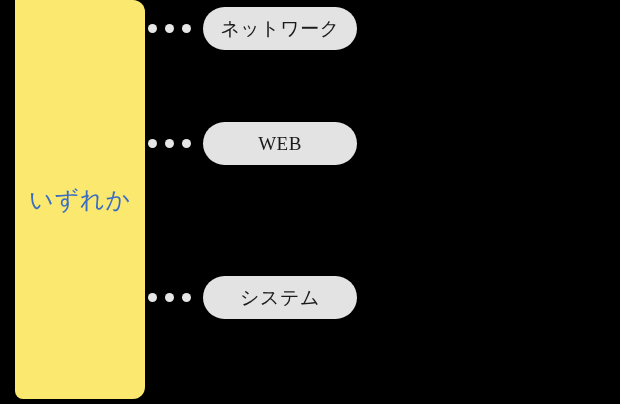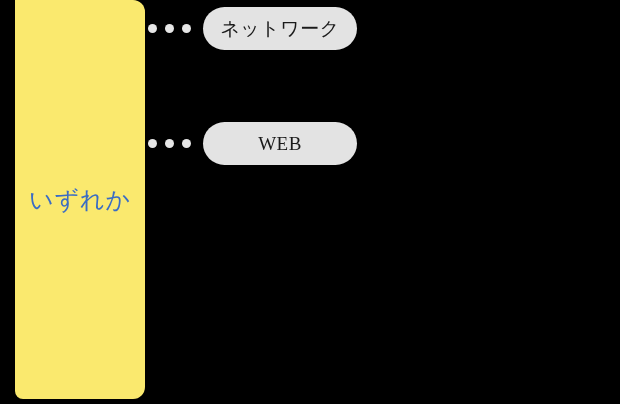--- a/index.html
+++ b/index.html
@@ -95,14 +95,24 @@
     <span class="dots">
       <span class="dot"></span>
       <span class="dot"></span>
       <span class="dot"></span>
     </span>
     <div class="pill">
       <span class="pill-label">WEB</span>
     </div>
   </div>
 
+  <div class="row row-3">
+    <span class="dots">
+      <span class="dot"></span>
+      <span class="dot"></span>
+      <span class="dot"></span>
+    </span>
+    <div class="pill">
+      <span class="pill-label">システム</span>
+    </div>
+  </div>
 
 </div>
 
 </body></html>

